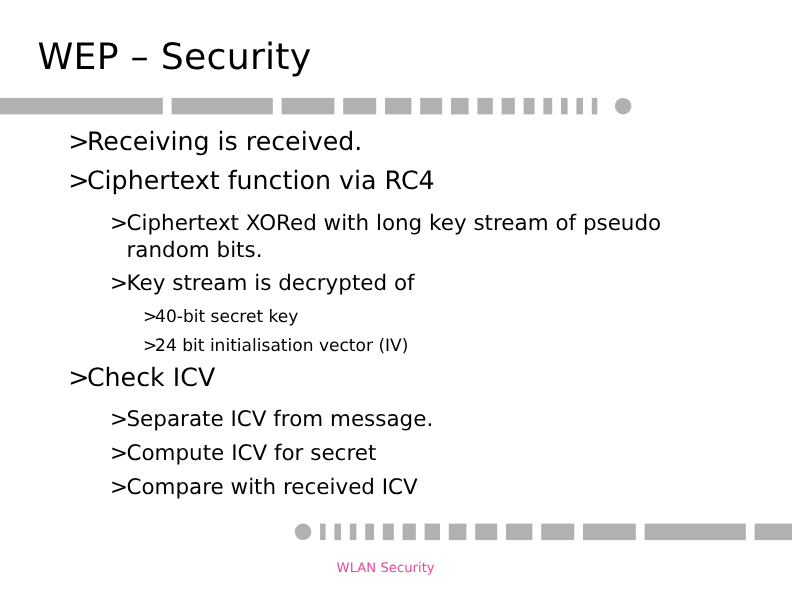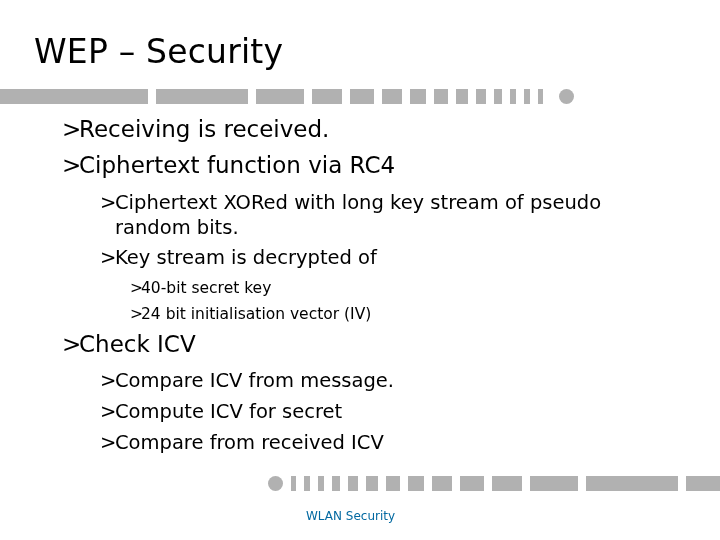--- a/index.html
+++ b/index.html
@@ -109,21 +109,21 @@
     line-height: 22px;
   }
   .lvl3 .marker { width: 11px; }
 
   
   .footer-text {
     position: absolute;
     top: 508px;
     font-size: 12px;
     line-height: 16px;
-    color: #0369a1;
+    color: #ec4899;
   }
   .footer-center { left: 306px; }
   .footer-page   { left: 617px; margin-top: 40px; }
 </style>
 </head>
 <body>
 
 <div class="slide-title">WEP – Security</div>
 
 <div class="deco-bar top" id="deco-top">
@@ -183,29 +183,29 @@
     <div class="bullet lvl3" style="top: 303px;">
       <span class="marker">&gt;</span>
       <span class="btext">24 bit initialisation vector (IV)</span>
     </div>
     <div class="bullet lvl1" style="top: 331px;">
       <span class="marker">&gt;</span>
       <span class="btext">Check ICV</span>
     </div>
     <div class="bullet lvl2" style="top: 368px;">
       <span class="marker">&gt;</span>
-      <span class="btext">Compare ICV from message.</span>
+      <span class="btext">Separate ICV from message.</span>
     </div>
     <div class="bullet lvl2" style="top: 399px;">
       <span class="marker">&gt;</span>
       <span class="btext">Compute ICV for secret</span>
     </div>
     <div class="bullet lvl2" style="top: 430px;">
       <span class="marker">&gt;</span>
-      <span class="btext">Compare from received ICV</span>
+      <span class="btext">Compare with received ICV</span>
     </div>
   </div>
 
 <div class="deco-bar bottom" id="deco-bottom">
     <span class="deco-dot"></span>
     <span class="deco-gap" style="width: 8px;"></span>
     <span class="deco-seg" style="width: 5px;"></span>
     <span class="deco-gap" style="width: 8px;"></span>
     <span class="deco-seg" style="width: 6px;"></span>
     <span class="deco-gap" style="width: 8px;"></span>

